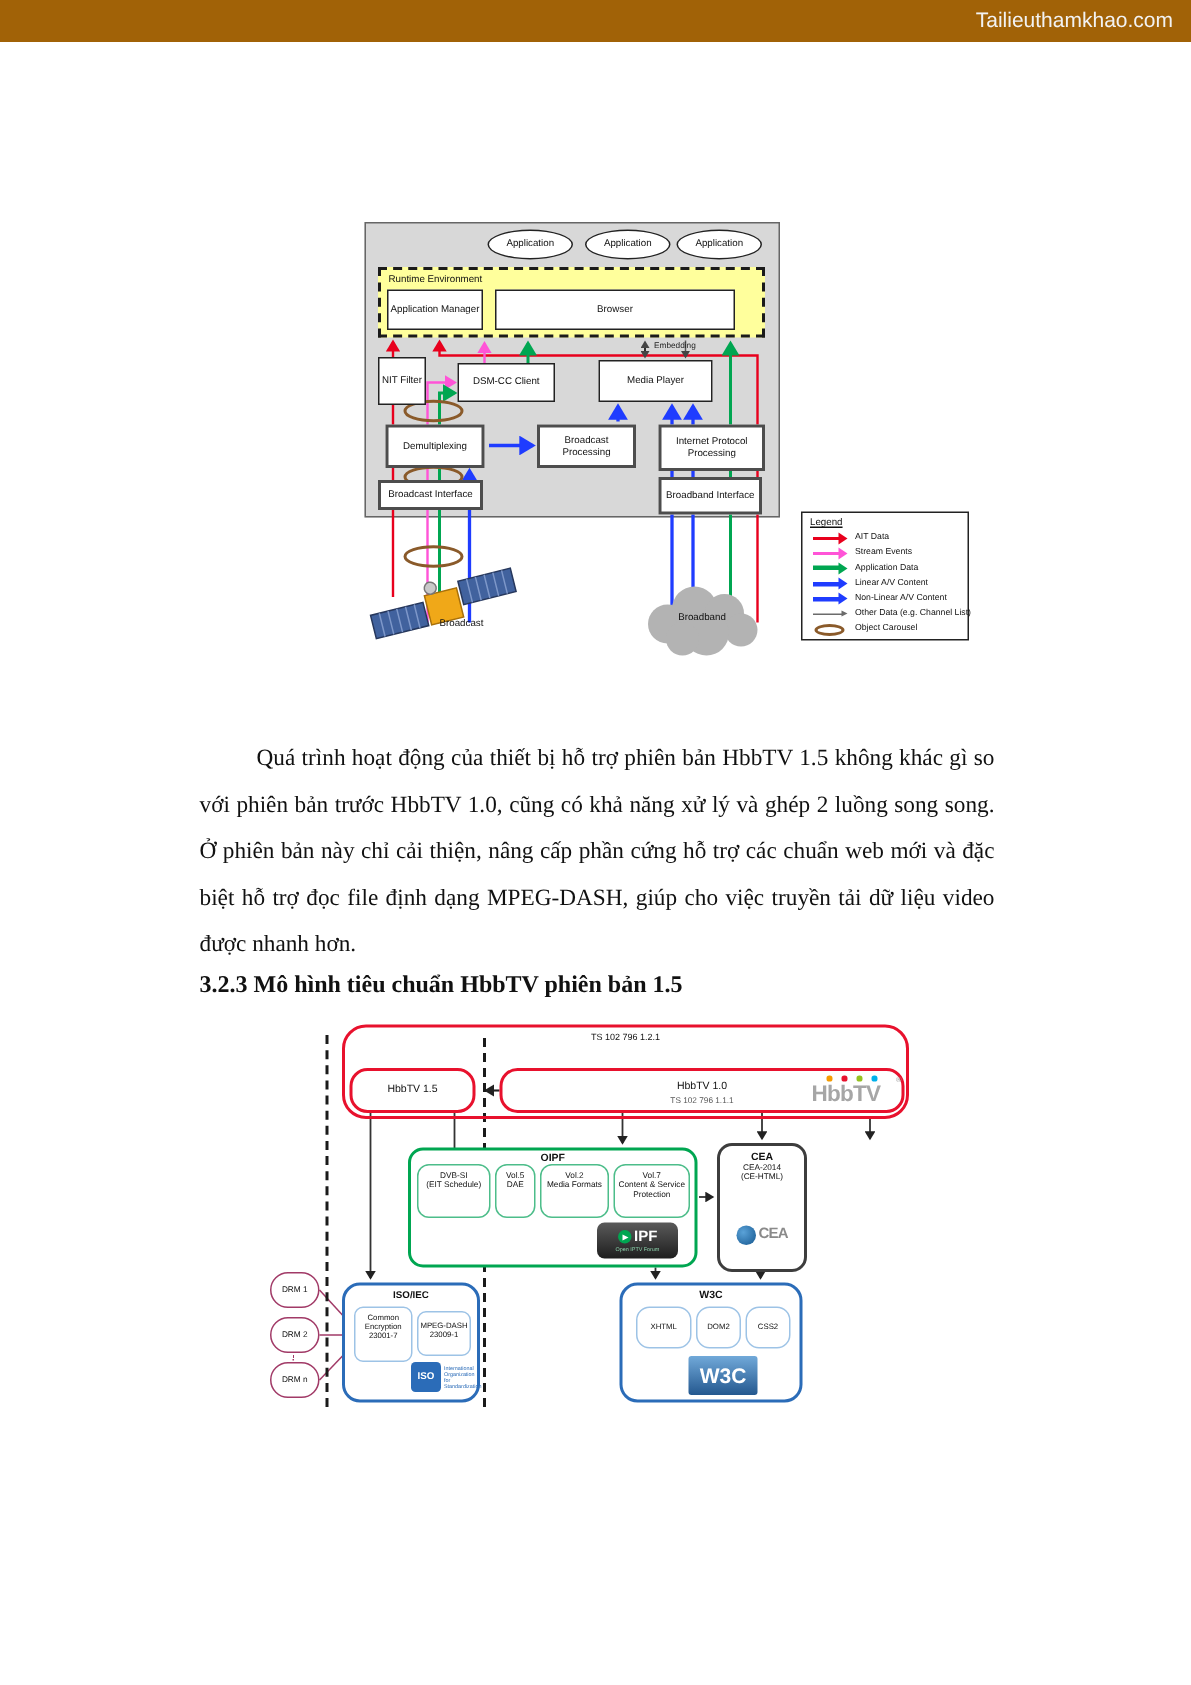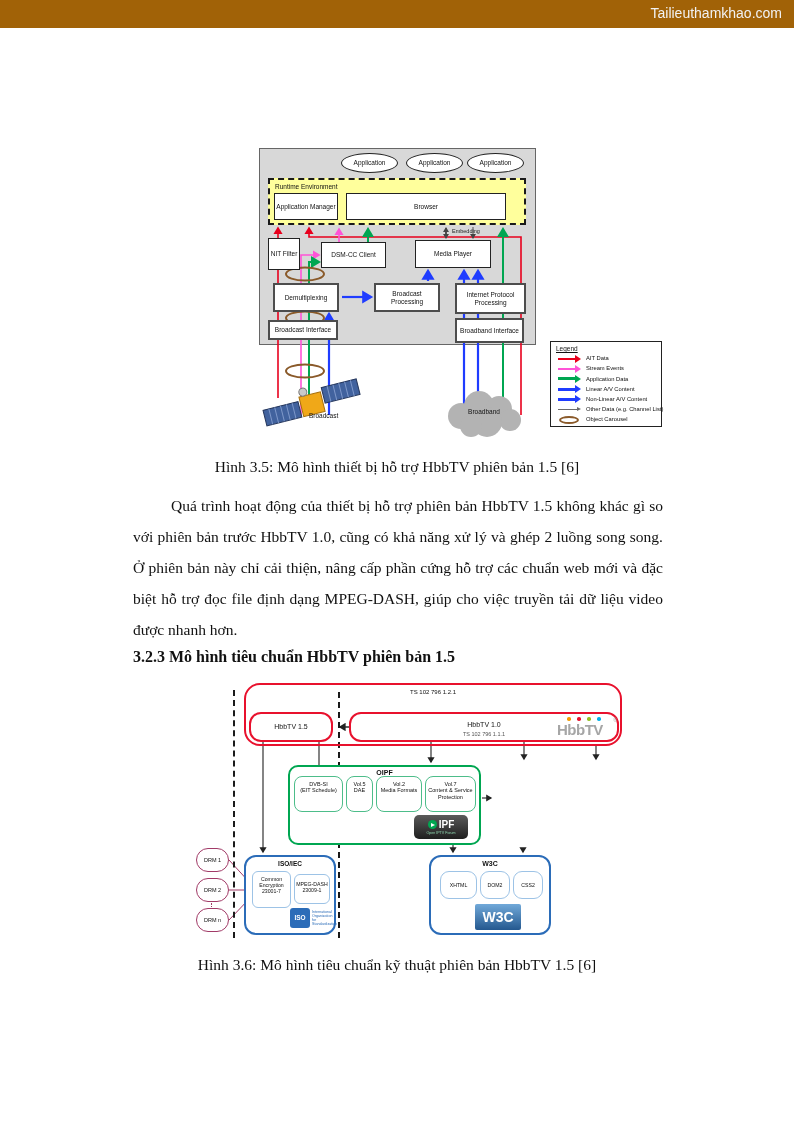--- a/index.html
+++ b/index.html
@@ -11,21 +11,21 @@
             font-family:"Liberation Sans", sans-serif; }
   .topbar span { position:absolute; right:12px; top:5px; color:#f2f2f2; font-size:14px; }
 
   .h-sec { position:absolute; left:133px; width:540px; font-weight:bold; font-size:16px; }
   .caption { position:absolute; left:133px; width:528px; text-align:center; font-size:15.5px; }
   .para { position:absolute; left:133px; top:490px; width:530px; font-size:15.5px;
           line-height:31px; text-align:justify; text-indent:38px; }
   .pageno { position:absolute; left:0; top:1030px; width:794px; text-align:center; font-size:15px; }
 
   
-  .fig { position:absolute; left:16px; width:708px; font-family:"Liberation Sans", sans-serif; color:#111; }
+  .fig { position:absolute; left:0; width:708px; font-family:"Liberation Sans", sans-serif; color:#111; }
   .fig * { line-height:1.15; }
   .abs { position:absolute; }
   svg.lines { position:absolute; left:0; top:0; pointer-events:none; }
 
   
   #fig35 { top:148px; height:310px; }
   .graybox { left:243px; top:0; width:277px; height:197px; background:#d8d8d8; border:1px solid #666; }
   .appell { top:5px; width:57px; height:20px; background:#fff; border:1px solid #222;
             border-radius:50%; font-size:6.5px; text-align:center; line-height:18px; }
   .runtime { left:252px; top:30px; width:258px; height:47px; background:#ffff9c; border:2px dashed #1a1a1a; }
@@ -231,21 +231,20 @@
       </div>
       <div class="lg-row">
         <span class="lg-ic" style="color: rgb(138, 90, 42);">
             <span class="lg-ell"></span>
           </span>
         <span class="lg-label">Object Carousel</span>
       </div>
     </div>
   </div>
 
-  <div class="caption" style="top:458px">Hình 3.5: Mô hình thiết bị hỗ trợ HbbTV phiên bản 1.5 [6]</div>
 
   <div class="para">Quá trình hoạt động của thiết bị hỗ trợ phiên bản HbbTV 1.5 không khác gì so với phiên bản trước HbbTV 1.0, cũng có khả năng xử lý và ghép 2 luồng song song. Ở phiên bản này chỉ cải thiện, nâng cấp phần cứng hỗ trợ các chuẩn web mới và đặc biệt hỗ trợ đọc file định dạng MPEG-DASH, giúp cho việc truyền tải dữ liệu video được nhanh hơn.</div>
 
   <div class="h-sec" style="top:648px">3.2.3 Mô hình tiêu chuẩn HbbTV phiên bản 1.5</div>
 
   <div class="fig" id="fig36">
     <svg class="lines" width="794" height="262">
       <defs>
         <marker id="mBlk" markerWidth="6" markerHeight="6" refX="4" refY="3" orient="auto">
             <path d="M0,0 L5,3 L0,6 z" fill="#222"></path>
@@ -310,20 +309,29 @@
         <div>Protection</div>
     </div>
     <div class="abs oipf-logo" style="left:398px; top:137px; width:54px; height:24px">
       <div class="row1">
           <span class="oipf-play"></span>
           <span>IPF</span>
         </div>
       <div class="oipf-sub">Open IPTV Forum</div>
     </div>
 
+    <div class="abs rrect dark2" style="left:478px; top:84px; width:60px; height:86px; border-radius:10px">
+      <div class="ctr boxtitle" style="margin-top:4px">CEA</div>
+      <div class="ctr sm">CEA-2014</div>
+      <div class="ctr sm">(CE-HTML)</div>
+      <div class="cea-logo" style="margin-top:28px">
+        <span class="cea-globe"></span>
+        <span class="cea-word">CEA</span>
+      </div>
+    </div>
 
 
     <div class="abs rrect maroon ctr" style="left:180px; top:170px; width:33px; height:24px; font-size:5.5px; line-height:22px">DRM 1</div>
     <div class="abs rrect maroon ctr" style="left:180px; top:200px; width:33px; height:24px; font-size:5.5px; line-height:22px">DRM 2</div>
     <div class="abs" style="left:195px; top:225px; height:4px; border-left:1.5px dotted #a13a67"></div>
     <div class="abs rrect maroon ctr" style="left:180px; top:230px; width:33px; height:24px; font-size:5.5px; line-height:22px">DRM n</div>
 
     <div class="abs rrect blue2" style="left:228px; top:177px; width:92px; height:80px">
       <div class="ctr boxtitle" style="font-size:6.5px; margin-top:3px">ISO/IEC</div>
     </div>
@@ -343,15 +351,14 @@
 
     <div class="abs rrect blue2" style="left:413px; top:177px; width:122px; height:80px">
       <div class="ctr boxtitle" style="margin-top:3px">W3C</div>
     </div>
     <div class="abs innerblue" style="left:424px; top:193px; width:37px; height:28px; border-radius:9px; line-height:26px">XHTML</div>
     <div class="abs innerblue" style="left:464px; top:193px; width:30px; height:28px; border-radius:9px; line-height:26px">DOM2</div>
     <div class="abs innerblue" style="left:497px; top:193px; width:30px; height:28px; border-radius:9px; line-height:26px">CSS2</div>
     <div class="abs w3c-logo" style="left:459px; top:226px; width:46px; height:26px">W3C</div>
   </div>
 
-  <div class="caption" style="top:956px">Hình 3.6: Mô hình tiêu chuẩn kỹ thuật phiên bản HbbTV 1.5 [6]</div>
 
 </div>
 
 </body></html>

